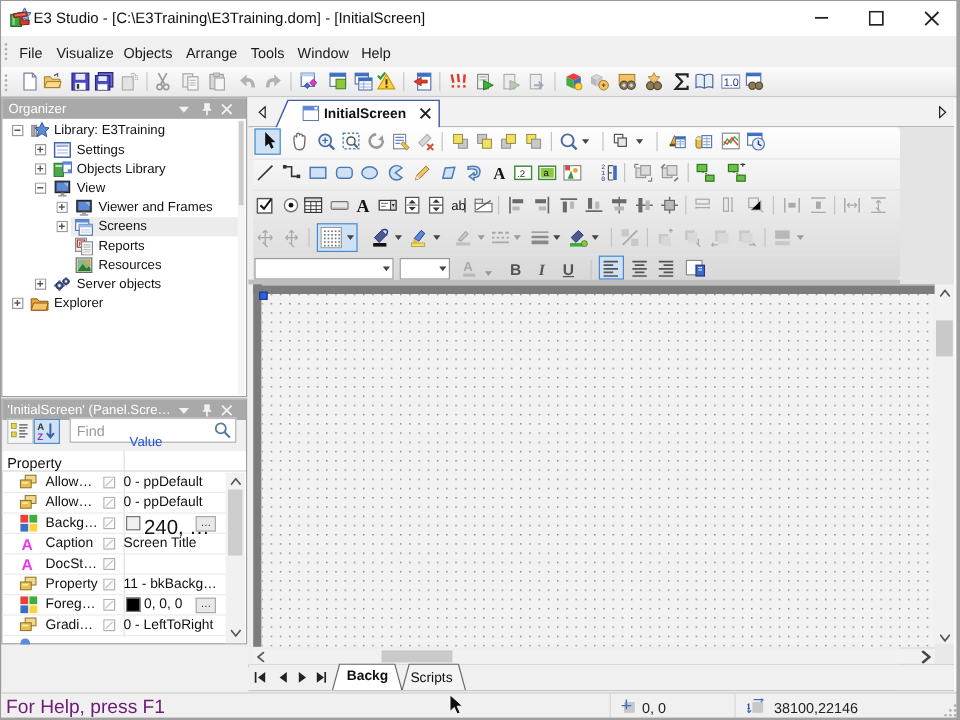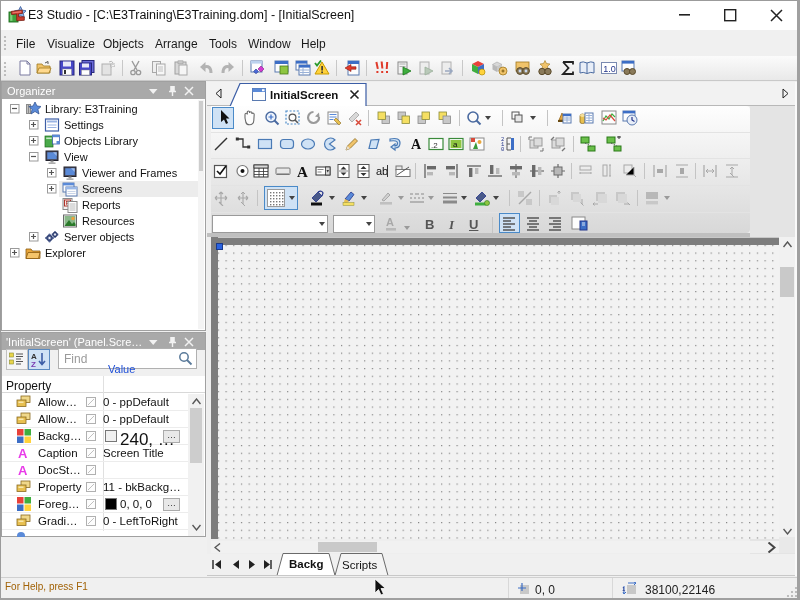--- a/index.html
+++ b/index.html
@@ -1022,21 +1022,21 @@
   </svg>
 <svg style="position:absolute;left:275px;top:553px" width="120" height="23" viewBox="0 0 120 23">
     <path d="M8 0.5 L54 0.5 L60 22.5 L2 22.5 Z" fill="#fff" stroke="#6a6a6a" stroke-width="1"></path>
     <path d="M66 0.5 L107 0.5 L113 22.5 L60 22.5 Z" fill="#f4f4f4" stroke="#6a6a6a" stroke-width="1"></path>
   </svg>
 <div class="txt" style="left:289px;top:558px;font-size:11.5px;font-weight:bold;color:#111;">Backg</div>
 <div class="txt" style="left:342px;top:559px;font-size:11.5px;color:#111;">Scripts</div>
 <div class="abs" style="left:207px;top:575px;width:592px;height:1px;background:#c8c8c8;"></div>
 <div class="abs" style="left:795px;top:82px;width:4px;height:494px;background:#fafafa;"></div>
 <div class="abs" style="left:1px;top:577px;width:798px;height:22px;background:#f0f0f0;border-top:1px solid #d0d0d0;box-sizing:border-box;"></div>
-<div class="txt" style="left:5px;top:581px;font-size:10px;color:#a16207;">For Help, press F1</div>
+<div class="txt" style="left:5px;top:581px;font-size:16px;color:#701a75;">For Help, press F1</div>
 <div class="abs" style="left:508px;top:578px;width:1px;height:21px;background:#d8d8d8;"></div>
 <div class="abs" style="left:612px;top:578px;width:1px;height:21px;background:#d8d8d8;"></div>
 <svg style="position:absolute;left:517px;top:582px" width="13" height="13" viewBox="0 0 13 13">
     <rect x="3" y="3" width="9" height="9" fill="#c8c8c8"></rect>
     <path d="M1 6 h8 M5 1 v8" stroke="#3c6ec6" stroke-width="1.2"></path>
   </svg>
 <div class="txt" style="left:535px;top:583px;font-size:12px;color:#222;">0, 0</div>
 <svg style="position:absolute;left:622px;top:582px" width="16" height="13" viewBox="0 0 16 13">
     <rect x="5" y="3" width="9" height="9" fill="#c8c8c8"></rect>
     <path d="M6 1 h8 M14 1 l-2 -1 M14 1 l-2 2" stroke="#3c6ec6" stroke-width="1"></path>

